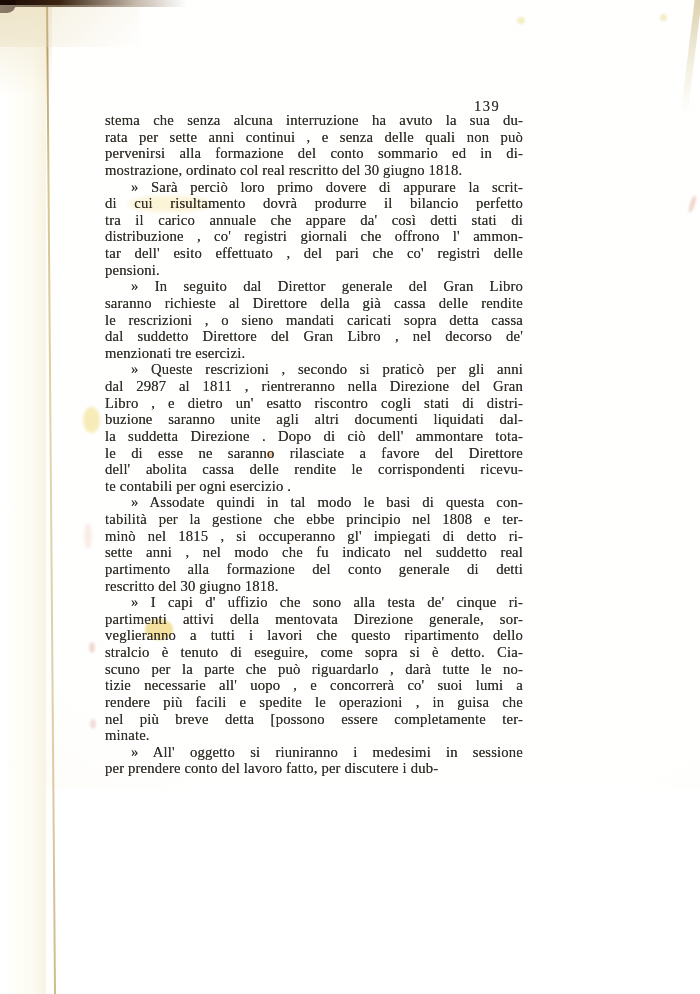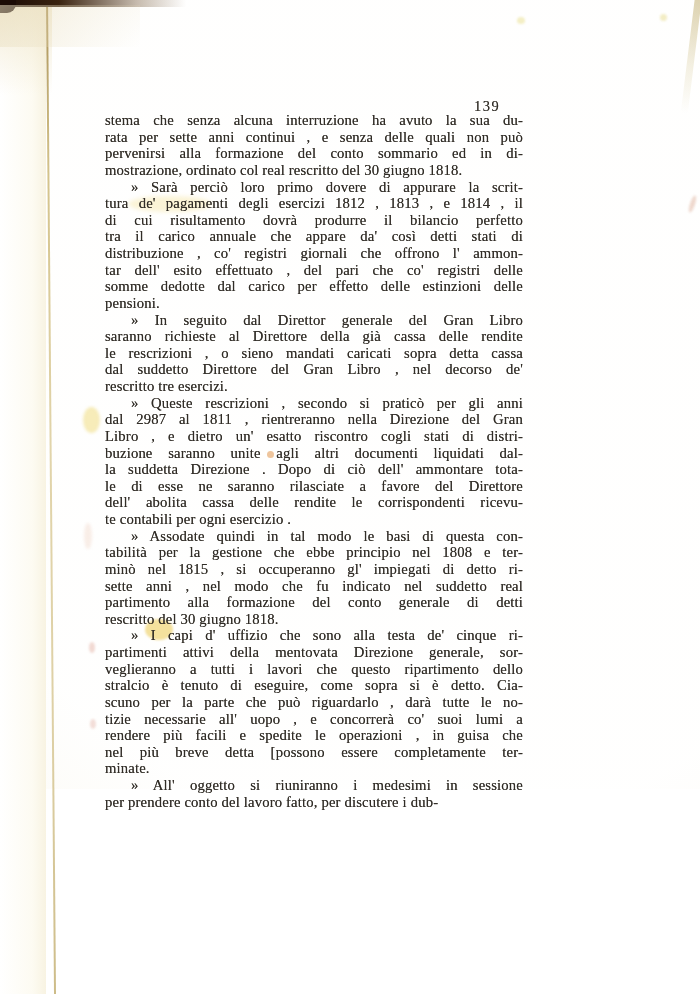--- a/index.html
+++ b/index.html
@@ -112,32 +112,30 @@
   <div class="stain s-marg2"></div>
 
   <div class="folio">139</div>
 
   <div class="textblock" id="textblock">
       <div class="line">stema che senza alcuna interruzione ha avuto la sua du-</div>
       <div class="line">rata per sette anni continui , e senza delle quali non può</div>
       <div class="line">pervenirsi alla formazione del conto sommario ed in di-</div>
       <div class="line eop">mostrazione, ordinato col real rescritto del 30 giugno 1818.</div>
       <div class="line in">» Sarà perciò loro primo dovere di appurare la scrit-</div>
-      <div class="line">tura de' pagamenti degli esercizi 1812 , 1813 , e 1814 , il</div>
       <div class="line">di cui risultamento dovrà produrre il bilancio perfetto</div>
       <div class="line">tra il carico annuale che appare da' così detti stati di</div>
       <div class="line">distribuzione , co' registri giornali che offrono l' ammon-</div>
       <div class="line">tar dell' esito effettuato , del pari che co' registri delle</div>
-      <div class="line">somme dedotte dal carico per effetto delle estinzioni delle</div>
       <div class="line eop">pensioni.</div>
       <div class="line in">» In seguito dal Direttor generale del Gran Libro</div>
       <div class="line">saranno richieste al Direttore della già cassa delle rendite</div>
       <div class="line">le rescrizioni , o sieno mandati caricati sopra detta cassa</div>
       <div class="line">dal suddetto Direttore del Gran Libro , nel decorso de'</div>
-      <div class="line eop">rescritto tre esercizi.</div>
+      <div class="line eop">menzionati tre esercizi.</div>
       <div class="line in">» Queste rescrizioni , secondo si praticò per gli anni</div>
       <div class="line">dal 2987 al 1811 , rientreranno nella Direzione del Gran</div>
       <div class="line">Libro , e dietro un' esatto riscontro cogli stati di distri-</div>
       <div class="line">buzione saranno unite agli altri documenti liquidati dal-</div>
       <div class="line">la suddetta Direzione . Dopo di ciò dell' ammontare tota-</div>
       <div class="line">le di esse ne saranno rilasciate a favore del Direttore</div>
       <div class="line">dell' abolita cassa delle rendite le corrispondenti ricevu-</div>
       <div class="line eop">te contabili per ogni esercizio .</div>
       <div class="line in">» Assodate quindi in tal modo le basi di questa con-</div>
       <div class="line">tabilità per la gestione che ebbe principio nel 1808 e ter-</div>

